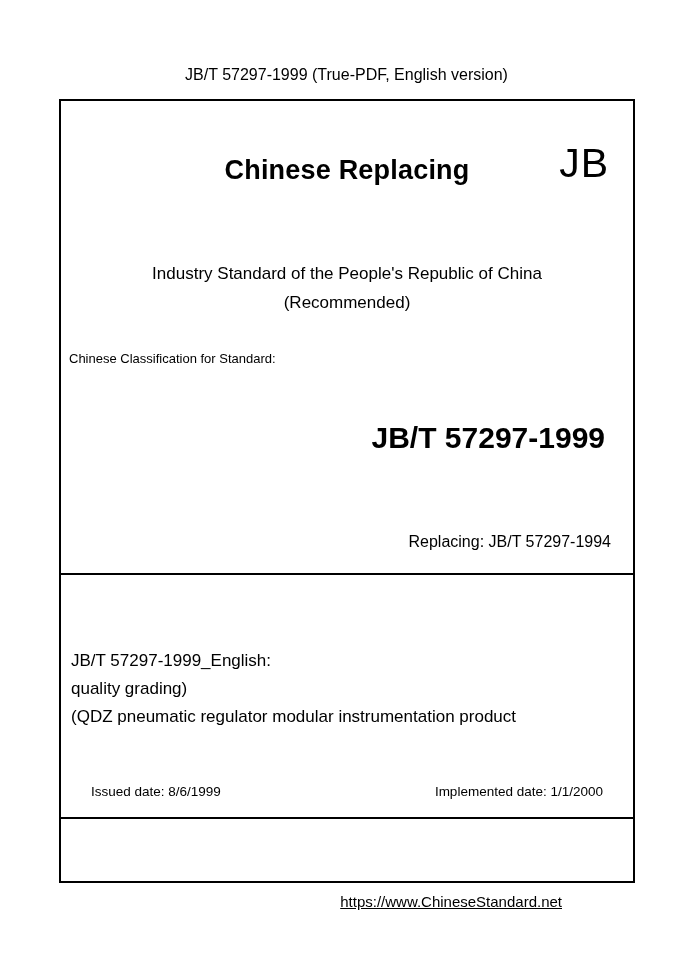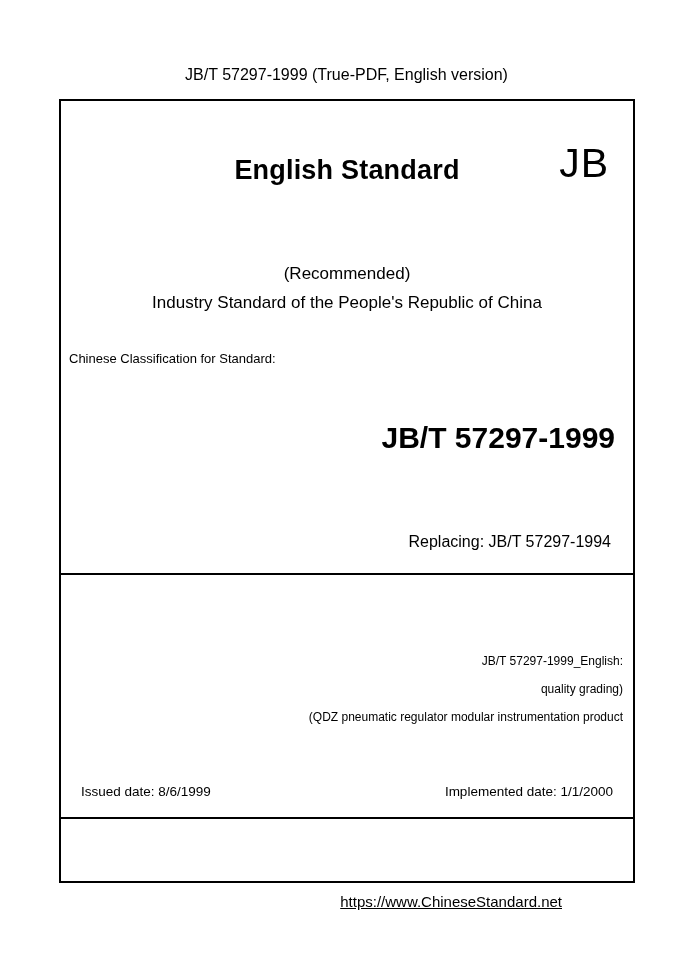--- a/index.html
+++ b/index.html
@@ -86,21 +86,21 @@
     top: 250px;
     left: 8px;
     font-size: 13px;
   }
 
   .std-number {
     position: absolute;
     top: 320px;
     left: 0;
     width: 100%;
-    padding-right: 18px;
+    padding-right: 28px;
     box-sizing: border-box;
     text-align: right;
     font-size: 30px;
     font-weight: bold;
   }
 
   .replacing {
     position: absolute;
     top: 432px;
     left: 0;
@@ -117,33 +117,33 @@
     height: 244px;
     border-bottom: 2px solid #000;
     box-sizing: border-box;
   }
 
   .title-en {
     position: absolute;
     top: 72px;
     left: 0;
     width: 100%;
-    text-align: right;
-    font-size: 12px;
+    text-align: left;
+    font-size: 17px;
     line-height: 28px;
     padding: 0 10px;
     box-sizing: border-box;
   }
 
   .dates {
     position: absolute;
     bottom: 18px;
     left: 0;
     width: 100%;
-    padding: 0 20px;
+    padding: 0 30px;
     box-sizing: border-box;
     display: flex;
     justify-content: space-between;
     font-size: 13.5px;
   }
 
   
   .block-bottom {
     position: relative;
     height: 62px;
@@ -163,27 +163,27 @@
 </head>
 <body>
 
 <div class="page">
 
   <div class="header-line">JB/T 57297-1999 (True-PDF, English version)</div>
 
   <div class="doc-frame">
 
     <div class="block-top">
-      <div class="std-title">English Standard</div>
+      <div class="std-title">Chinese Replacing</div>
 
       <div class="jb-mark">JB</div>
 
       <div class="industry-line">
+        <div>Industry Standard of the People's Republic of China</div>
         <div>(Recommended)</div>
-        <div>Industry Standard of the People's Republic of China</div>
       </div>
 
       <div class="classification">Chinese Classification for Standard:</div>
 
       <div class="std-number">JB/T 57297-1999</div>
 
       <div class="replacing">Replacing: JB/T 57297-1994</div>
     </div>
 
     <div class="block-middle">

